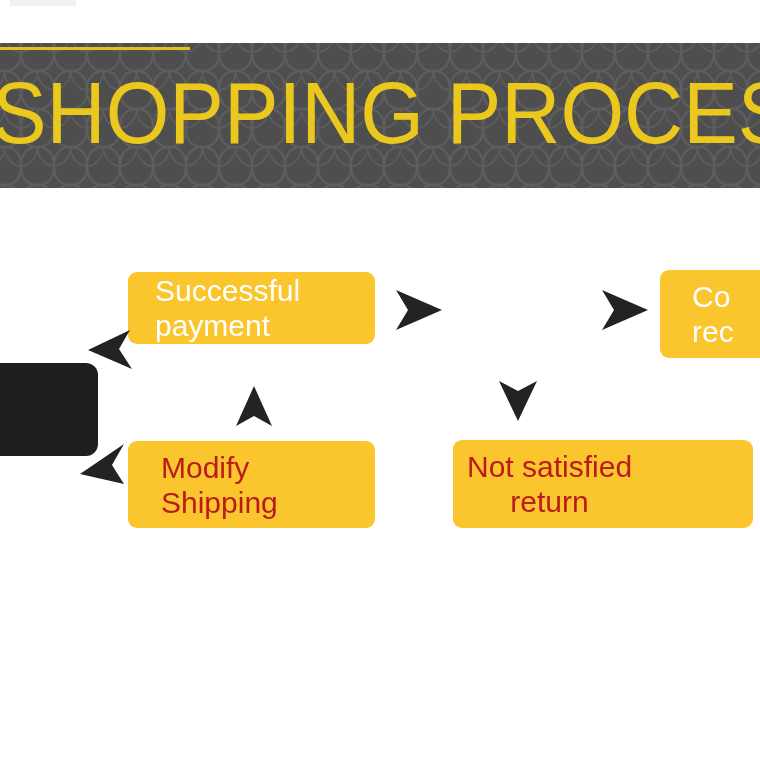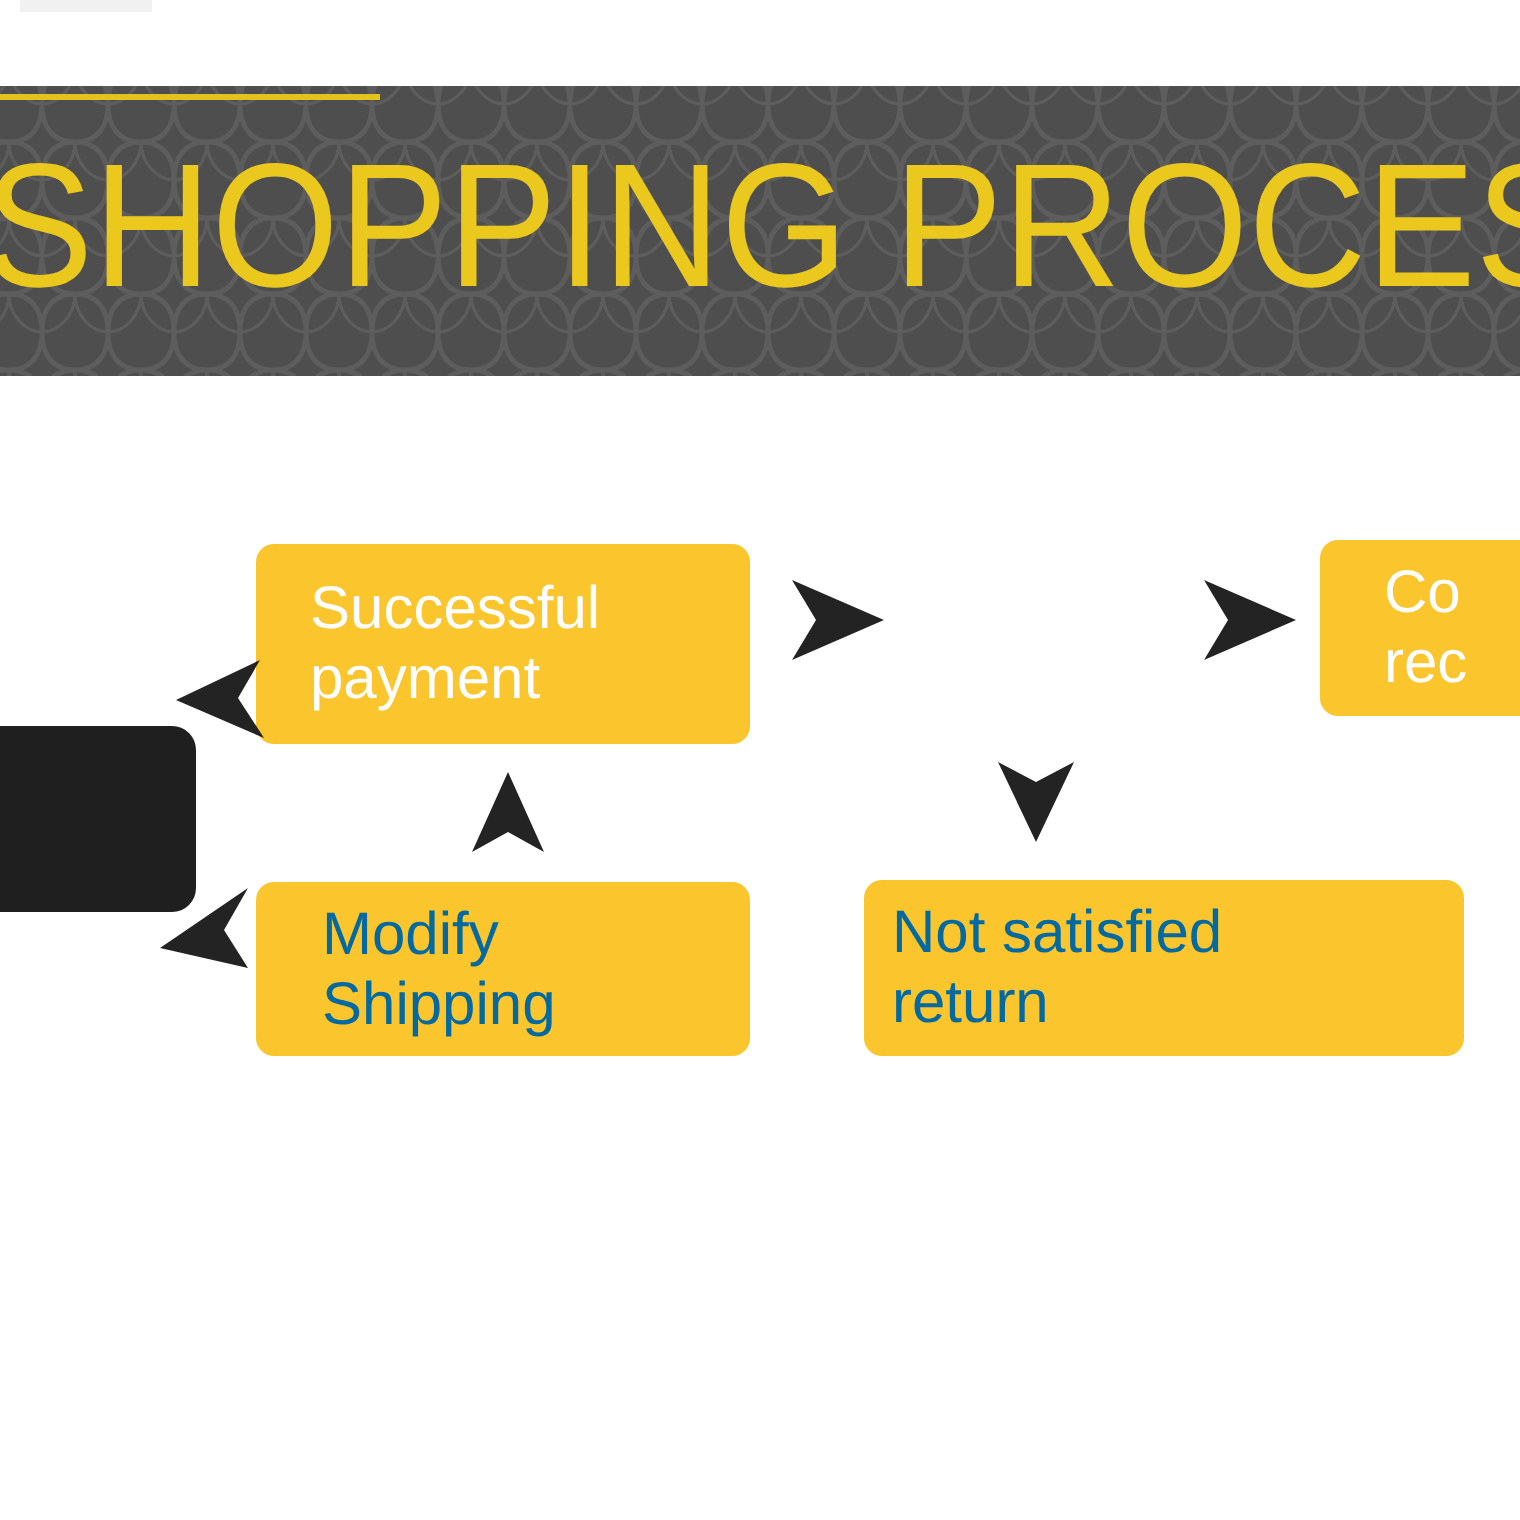--- a/index.html
+++ b/index.html
@@ -95,42 +95,43 @@
   }
   .node .label {
     display: block;
     white-space: pre-line;
   }
 
   .node-yellow { background: #fbc52d; }
   .node-dark   { background: #1f1f1f; }
 
   .txt-white { color: #ffffff; }
-  .txt-dark  { color: #0369a1; }
+  .txt-dark  { color: #b91c1c; }
 
   
   #node-order {
     left: -46px;   top: 363px;  width: 144px;  height: 93px;
     border-radius: 12px;
   }
   #node-successful-payment {
-    left: 128px;  top: 272px;  width: 247px;  height: 100px;
+    left: 128px;  top: 272px;  width: 247px;  height: 72px;
     padding-left: 27px;
   }
   #node-modify-shipping {
     left: 128px;  top: 441px;  width: 247px;  height: 87px;
     padding-left: 33px;
   }
   #node-delivery {
     left: 455px;  top: 273px;  width: 130px;  height: 84px;
     padding-left: 12px;
   }
   #node-not-satisfied-return {
-    left: 432px;  top: 440px;  width: 300px;  height: 88px;
+    left: 453px;  top: 440px;  width: 300px;  height: 88px;
     padding-left: 14px;
+    text-align: center;
   }
   #node-confirm-receipt {
     left: 660px;  top: 270px;  width: 180px;  height: 88px;
     padding-left: 32px;
   }
 
   #node-successful-payment .label,
   #node-modify-shipping .label,
   #node-not-satisfied-return .label,
   #node-confirm-receipt .label {

